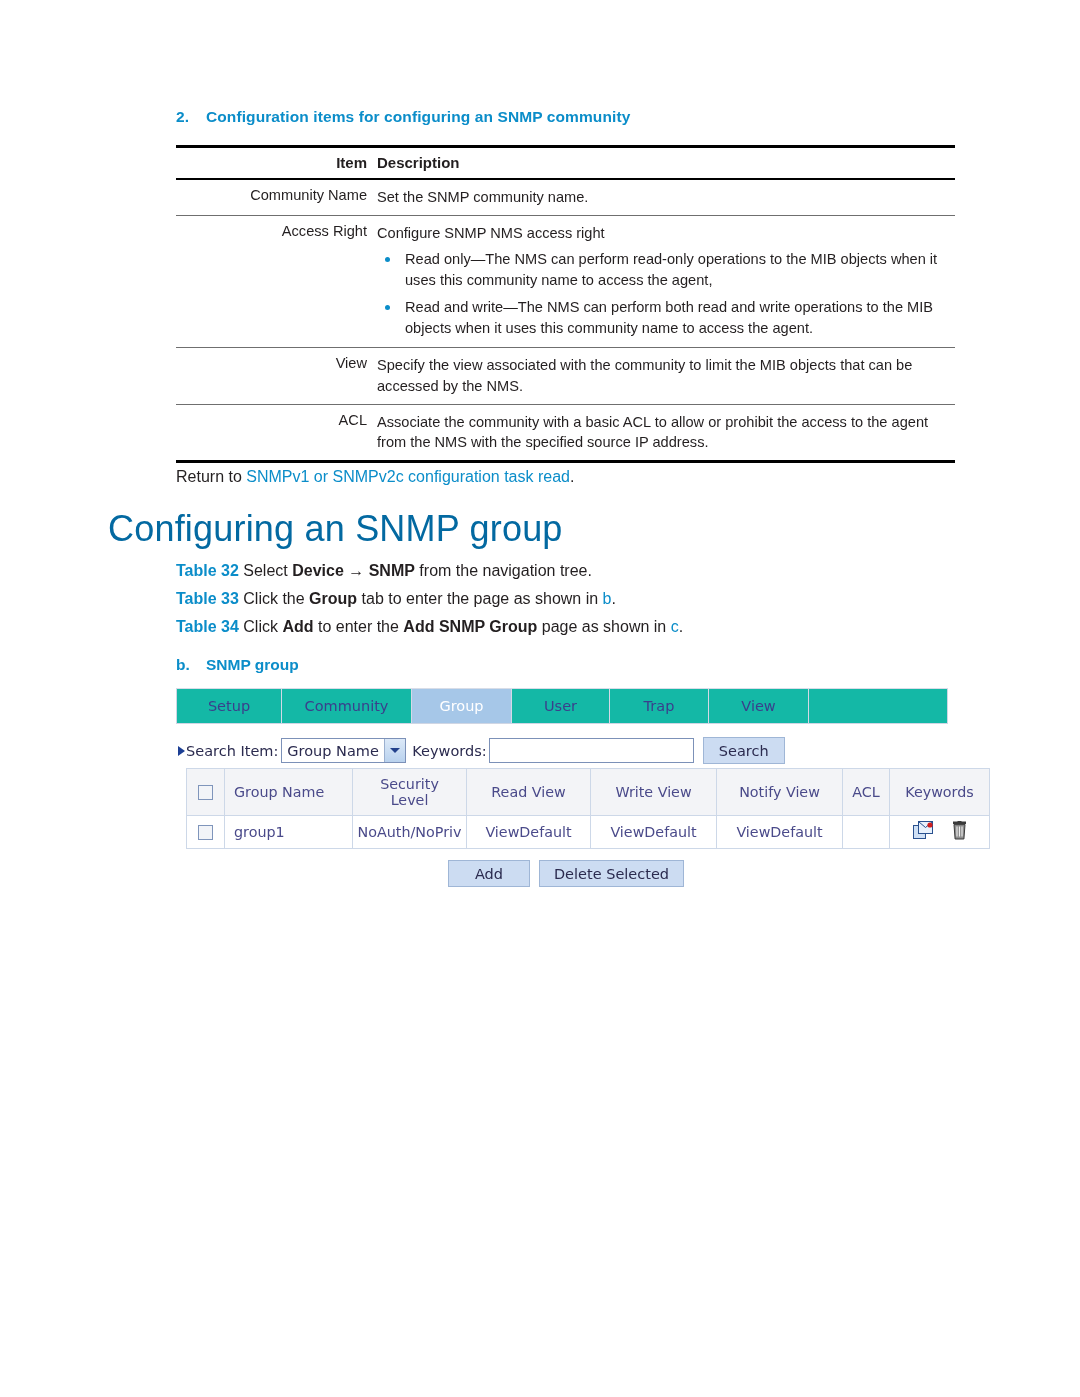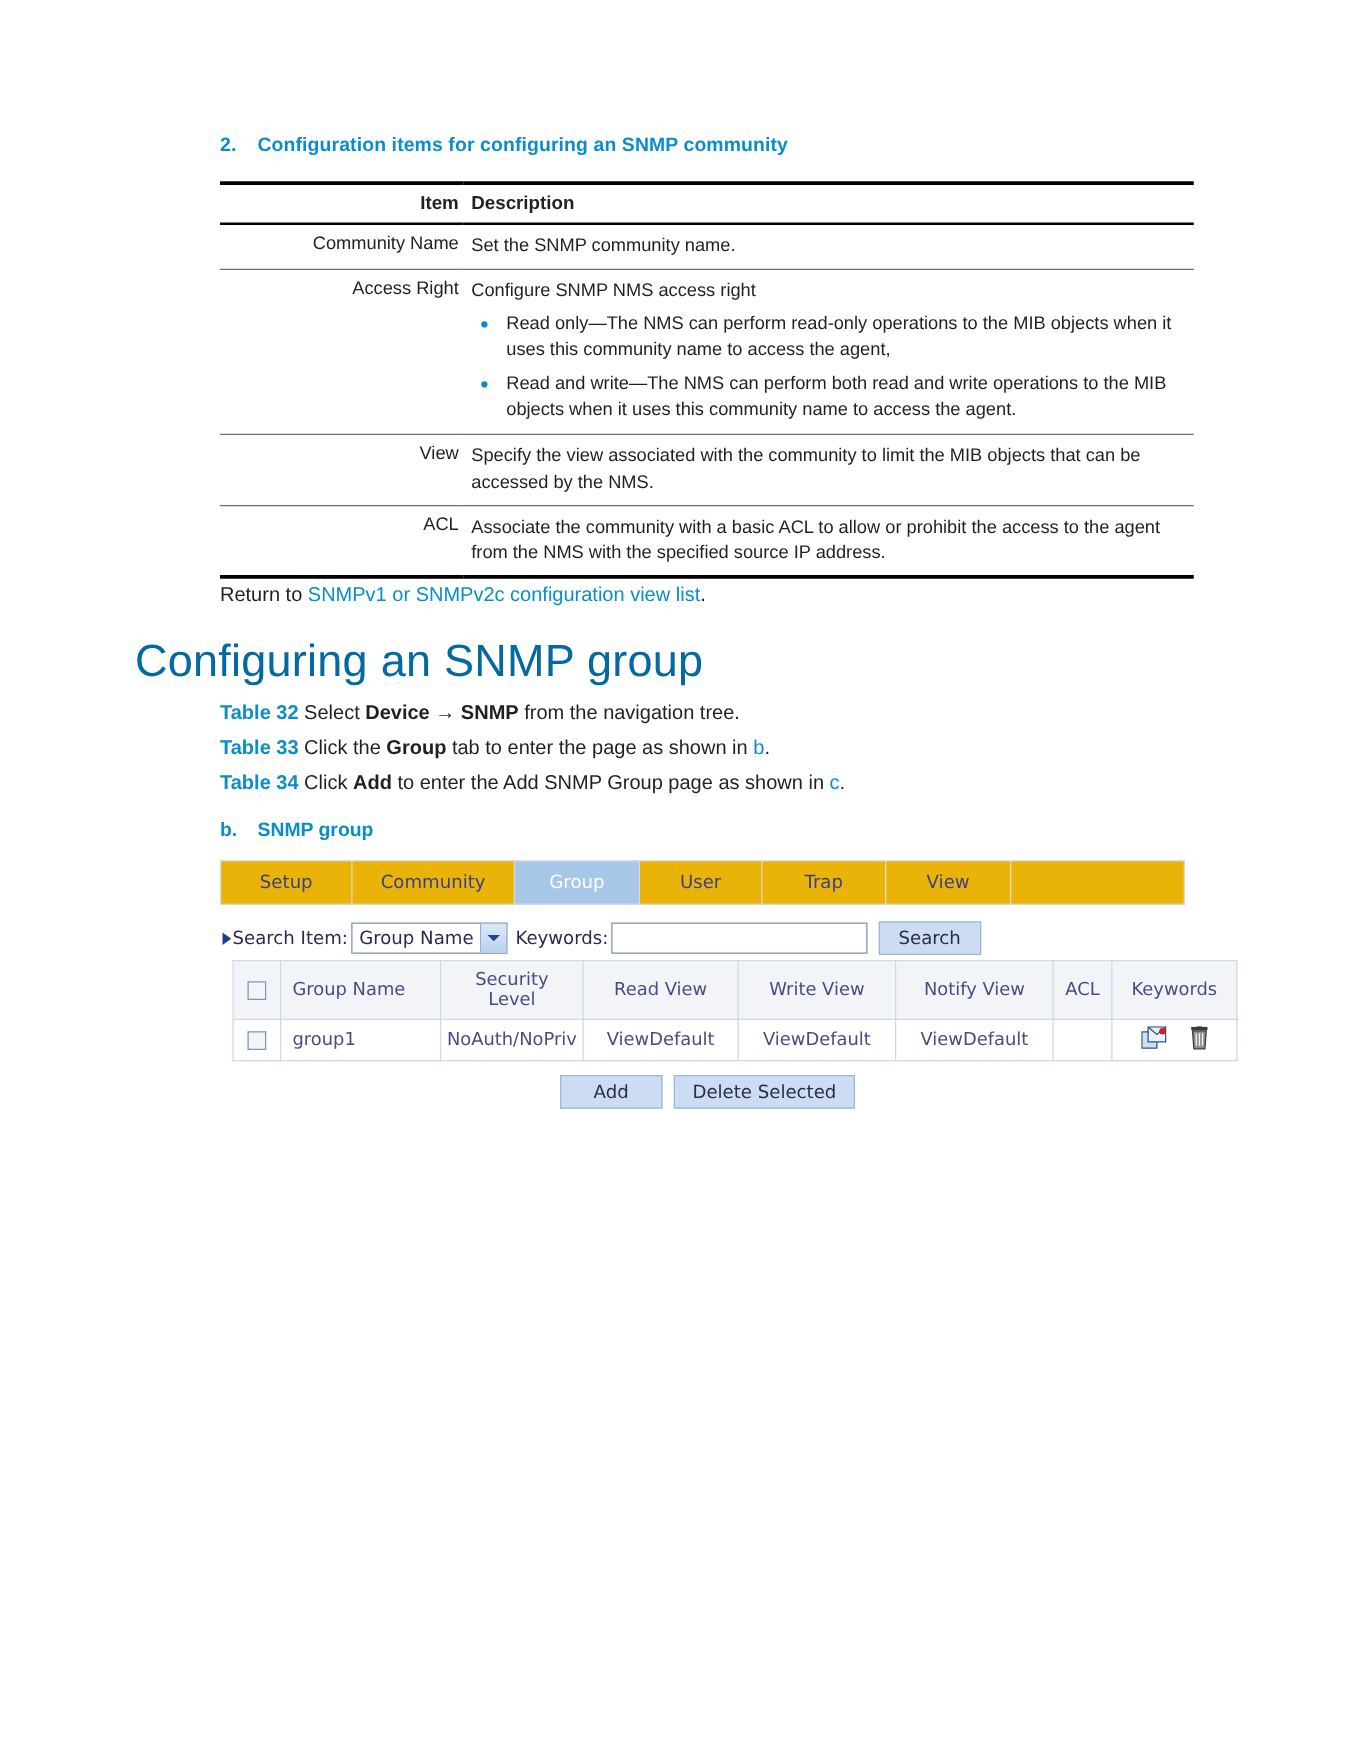--- a/index.html
+++ b/index.html
@@ -168,21 +168,21 @@
     box-sizing: border-box;
   }
   .tab {
     display: flex;
     align-items: center;
     justify-content: center;
     font-size: 14.5px;
     color: #3a3f8c;
     border-right: 1px solid #d3d9e6;
     box-sizing: border-box;
-    background: #eab308;
+    background: #14b8a6;
     height: 100%;
   }
   .tab.w1 { width: 105px; }
   .tab.w2 { width: 130px; }
   .tab.w3 { width: 100px; }
   .tab.w4 { width: 98px; }
   .tab.w5 { width: 99px; }
   .tab.w6 { width: 100px; }
   .tab.filler { flex: 1; border-right: none; }
   .tab.active {
@@ -411,34 +411,34 @@
       <tr class="last-row">
         <td class="col-item cell-mid">ACL</td>
         <td class="col-desc">
           <div class="lead-line">Associate the community with a basic ACL to allow or prohibit the access to the agent from the NMS with the specified source IP address.</div>
         </td>
       </tr>
     </tbody>
   </table>
 
   <div class="return-line">
-    <span>Return to </span><a class="link" href="#" style="text-decoration:none">SNMPv1 or SNMPv2c configuration view list</a><span>.</span>
+    <span>Return to </span><a class="link" href="#" style="text-decoration:none">SNMPv1 or SNMPv2c configuration task read</a><span>.</span>
   </div>
 
   <div class="h1">Configuring an SNMP group</div>
 
   <div class="steps">
     <div class="step">
       <span class="tag">Table 32</span><span><span> Select </span><span style="font-weight: bold;">Device</span><span> → </span><span style="font-weight: bold; margin-top: 44px;">SNMP</span><span> from the navigation tree.</span></span>
     </div>
     <div class="step">
       <span class="tag">Table 33</span><span><span> Click the </span><span style="font-weight: bold;">Group</span><span> tab to enter the page as shown in </span><span style="color: rgb(11, 141, 201);">b</span><span>.</span></span>
     </div>
     <div class="step">
-      <span class="tag">Table 34</span><span><span> Click </span><span style="font-weight: bold;">Add</span><span> to enter the </span><span style="font-weight: normal;">Add SNMP Group</span><span> page as shown in </span><span style="color: rgb(11, 141, 201);">c</span><span>.</span></span>
+      <span class="tag">Table 34</span><span><span> Click </span><span style="font-weight: bold;">Add</span><span> to enter the </span><span style="font-weight: bold;">Add SNMP Group</span><span> page as shown in </span><span style="color: rgb(11, 141, 201);">c</span><span>.</span></span>
     </div>
   </div>
 
   <div class="subcap">
     <span class="letter">b.</span><span>SNMP group</span>
   </div>
 
   <div class="ui">
 
     <div class="tabbar">

